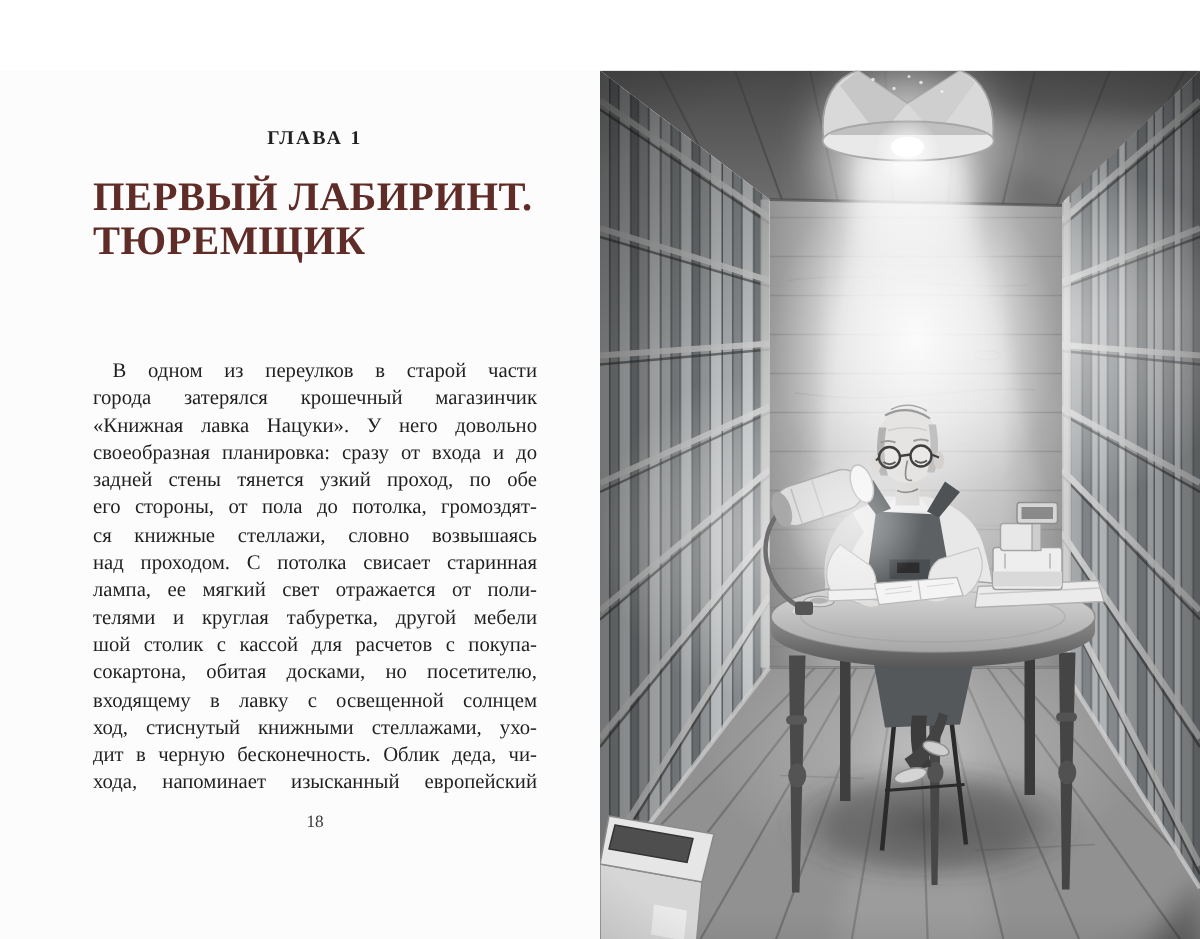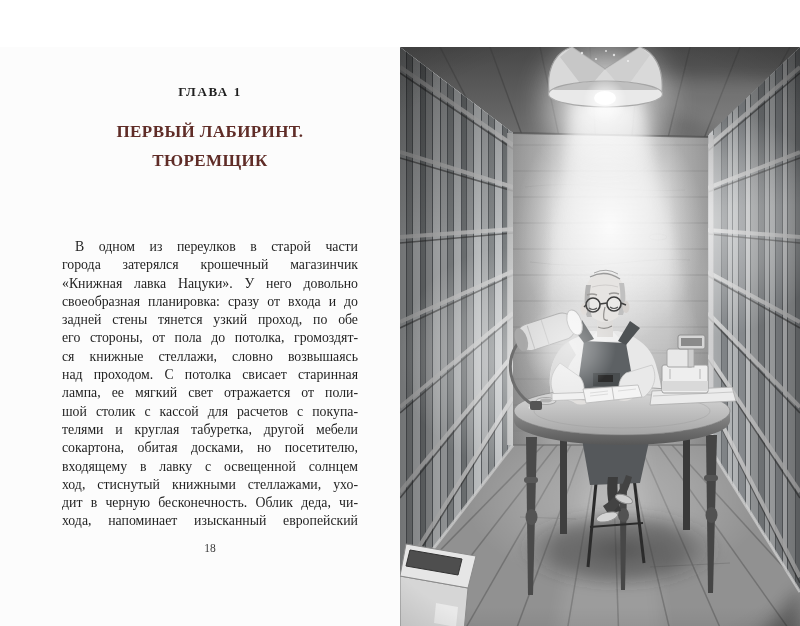--- a/index.html
+++ b/index.html
@@ -2,22 +2,22 @@
 <html style="--title-accent: #5f2c27; --body-text: #1f1f1f; --page-bg: #fcfcfc;"><head>
 <meta charset="utf-8">
 <style>
   html,body{margin:0;padding:0;background:#ffffff;}
   .spread{position:relative;width:800px;height:626px;background:var(--page-bg,#fcfcfc);overflow:hidden;
           font-family:"Liberation Serif", serif;margin-top:47px;}
   .page-left{position:absolute;left:0;top:0;width:400px;height:626px;box-sizing:border-box;padding-top:38px;}
   .col{width:296px;margin-left:62px;}
   .chapter{font-weight:700;font-size:13px;line-height:13px;letter-spacing:1.6px;text-align:center;
            color:var(--body-text,#1f1f1f);}
-  .title{margin-top:19px;font-weight:700;font-size:17px;line-height:29px;letter-spacing:.4px;
-         text-align:center;color:var(--title-accent,#5f2c27);}
+  .title{margin-top:19px;font-weight:700;font-size:27px;line-height:29px;letter-spacing:.4px;
+         text-align:left;color:var(--title-accent,#5f2c27);}
   .body{margin-top:63px;font-size:13.8px;color:var(--body-text,#1f1f1f);}
   .line{line-height:18.3px;text-align:justify;text-align-last:justify;}
   .line.indent{padding-left:13px;}
   .pageno{margin-top:11px;text-align:center;font-size:11.5px;color:#3a3a3a;}
   .page-right{position:absolute;left:400px;top:0;width:400px;height:626px;}
   svg{display:block;}
 </style>
 </head>
 <body>
 
@@ -33,22 +33,22 @@
       <div class="body">
           <div class="line indent">В одном из переулков в старой части</div>
           <div class="line">города затерялся крошечный магазинчик</div>
           <div class="line">«Книжная лавка Нацуки». У него довольно</div>
           <div class="line">своеобразная планировка: сразу от входа и до</div>
           <div class="line">задней стены тянется узкий проход, по обе</div>
           <div class="line">его стороны, от пола до потолка, громоздят-</div>
           <div class="line">ся книжные стеллажи, словно возвышаясь</div>
           <div class="line">над проходом. С потолка свисает старинная</div>
           <div class="line">лампа, ее мягкий свет отражается от поли-</div>
+          <div class="line">телями и круглая табуретка, другой мебели</div>
           <div class="line">шой столик с кассой для расчетов с покупа-</div>
-          <div class="line">телями и круглая табуретка, другой мебели</div>
           <div class="line">сокартона, обитая досками, но посетителю,</div>
           <div class="line">входящему в лавку с освещенной солнцем</div>
           <div class="line">ход, стиснутый книжными стеллажами, ухо-</div>
           <div class="line">дит в черную бесконечность. Облик деда, чи-</div>
           <div class="line">хода, напоминает изысканный европейский</div>
         </div>
       <div class="pageno">18</div>
     </div>
   </div>
 

